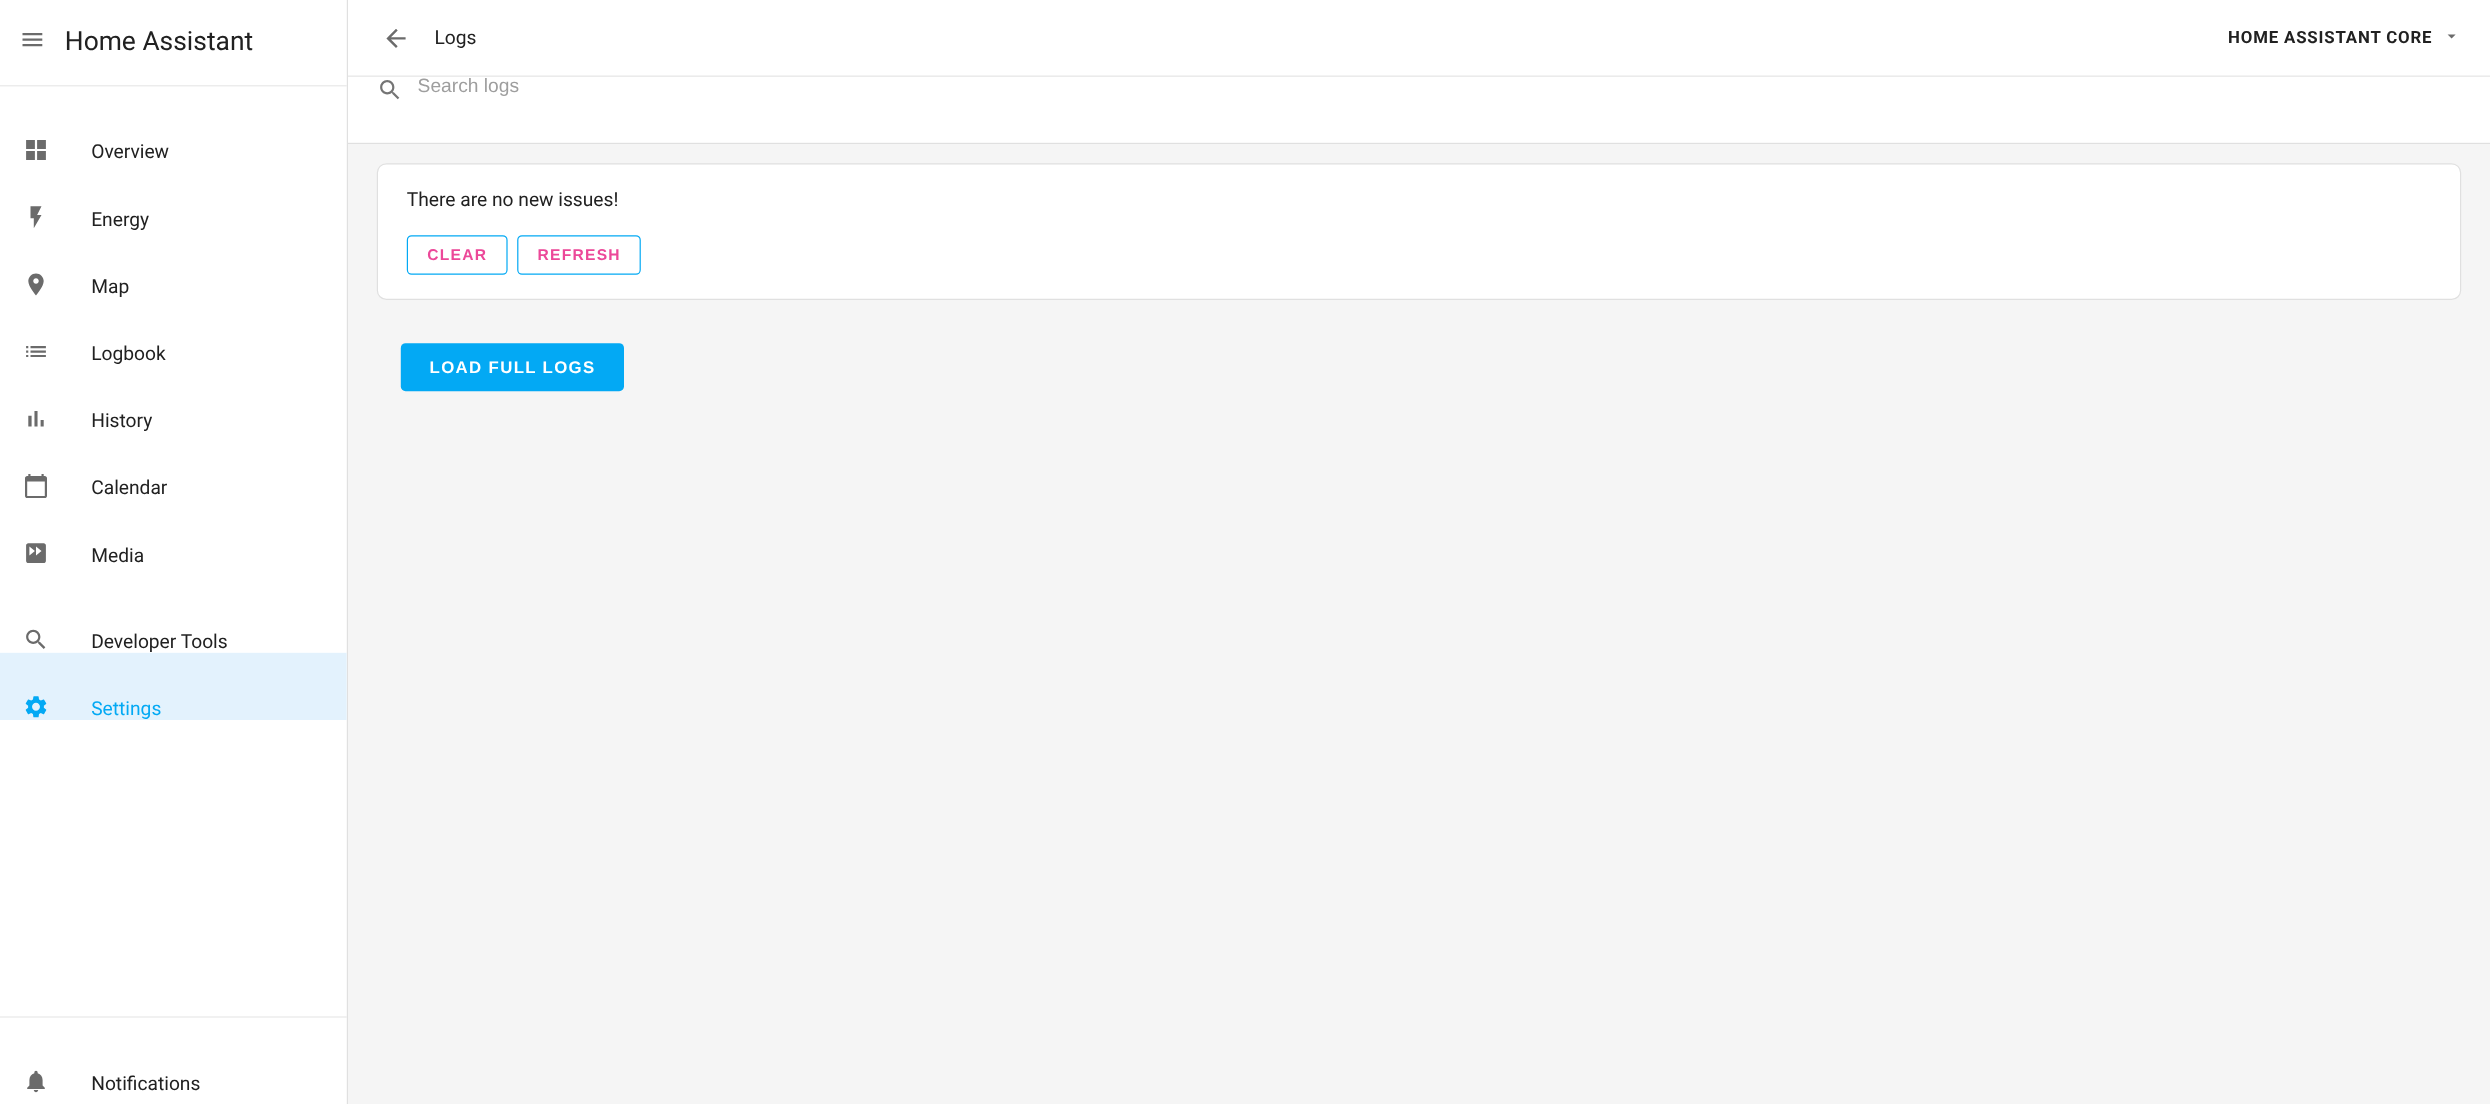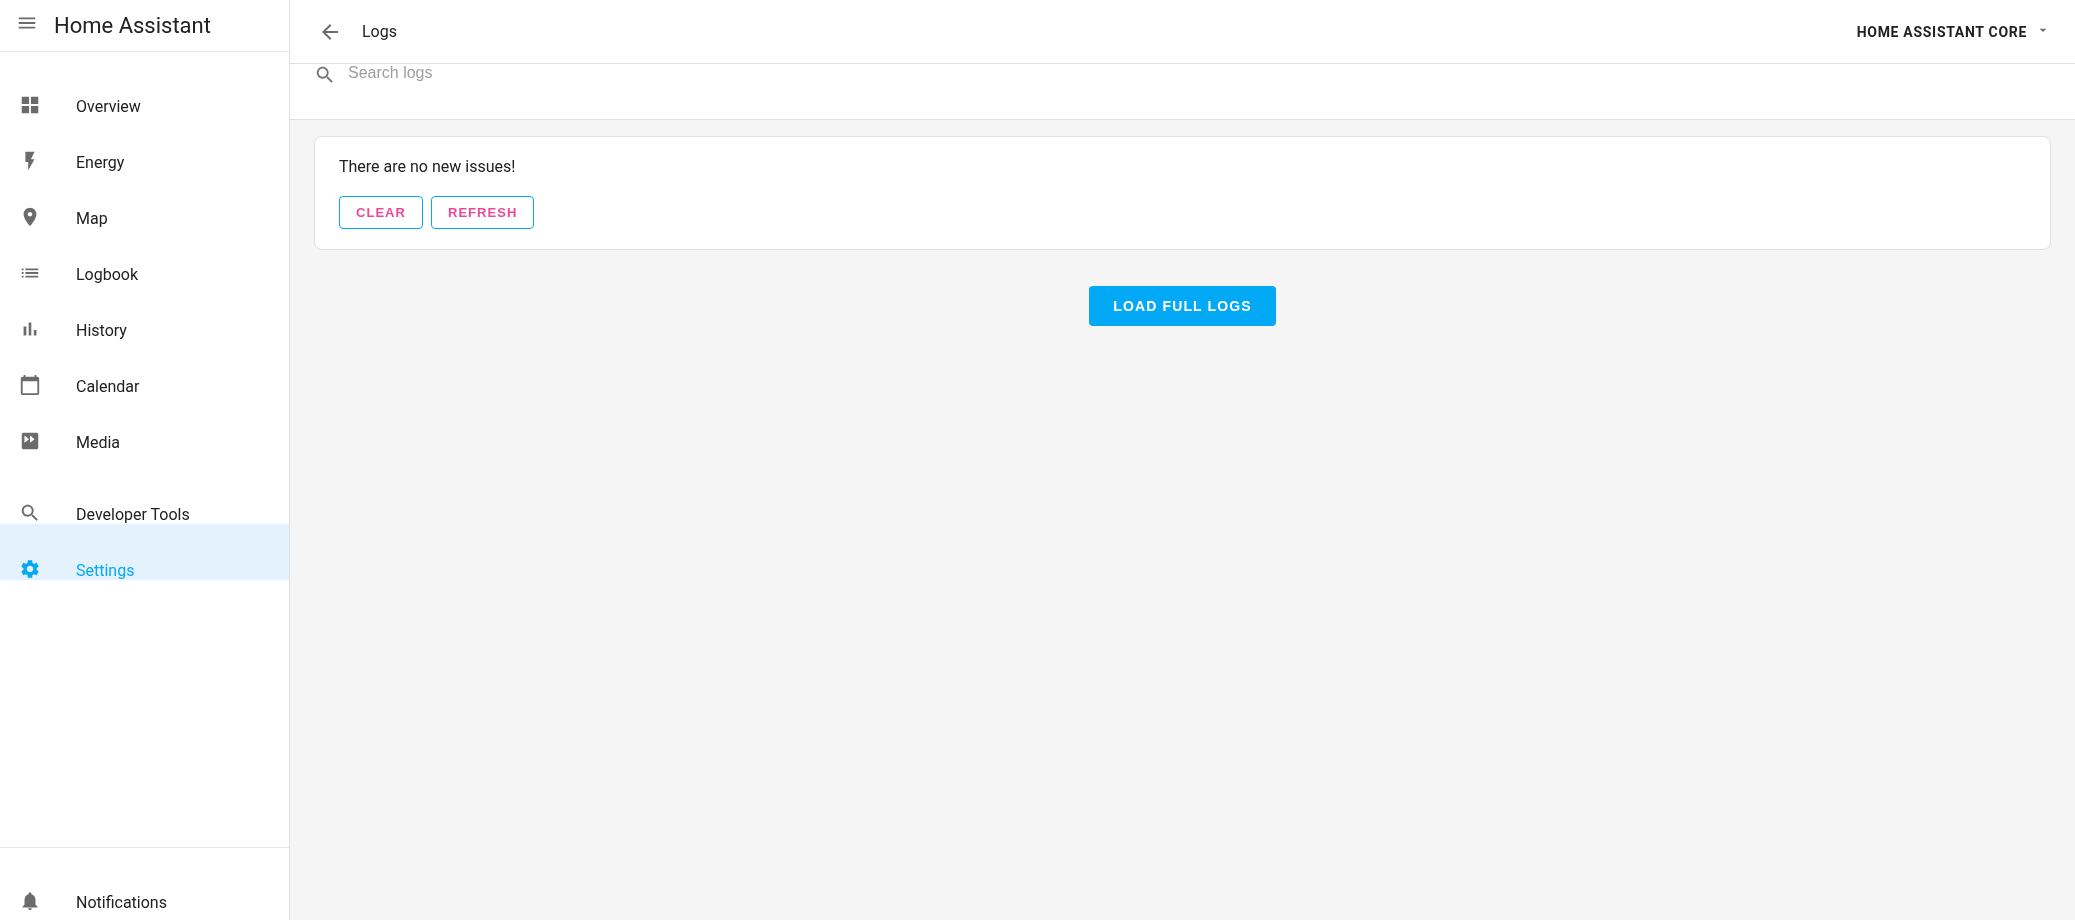--- a/index.html
+++ b/index.html
@@ -15,21 +15,21 @@
       border-right: 1px solid #e0e0e0;
       display: flex;
       flex-direction: column;
       height: 100%;
     }
 
     .sidebar-header {
       display: flex;
       align-items: center;
       padding: 0 16px;
-      height: 52px;
+      height: 72px;
       border-bottom: 1px solid #e8e8e8;
       gap: 16px;
     }
 
     .hamburger-icon {
       color: #6b6b6b;
       font-size: 20px;
       cursor: pointer;
     }
 
@@ -213,21 +213,21 @@
       font-size: 13px;
       font-weight: 700;
       letter-spacing: 0.08em;
       text-transform: uppercase;
       cursor: pointer;
     }
 
     
     .load-logs-container {
       display: flex;
-      justify-content: center;
+      justify-content: flex-start;
       padding: 20px;
     }
 
     .btn-primary {
       background: #03a9f4;
       color: #fff;
       border: none;
       padding: 12px 24px;
       border-radius: 4px;
       font-size: 14px;

